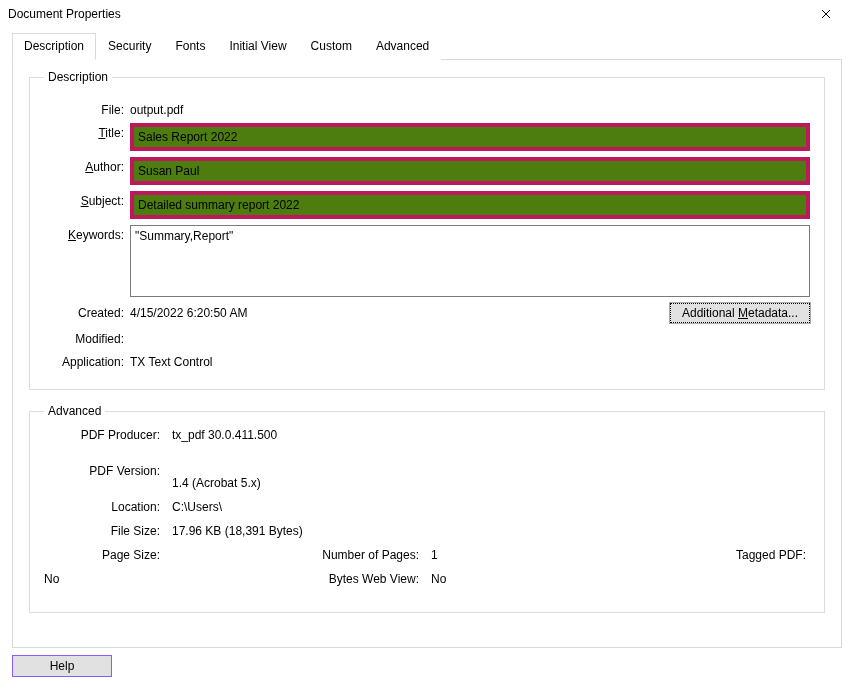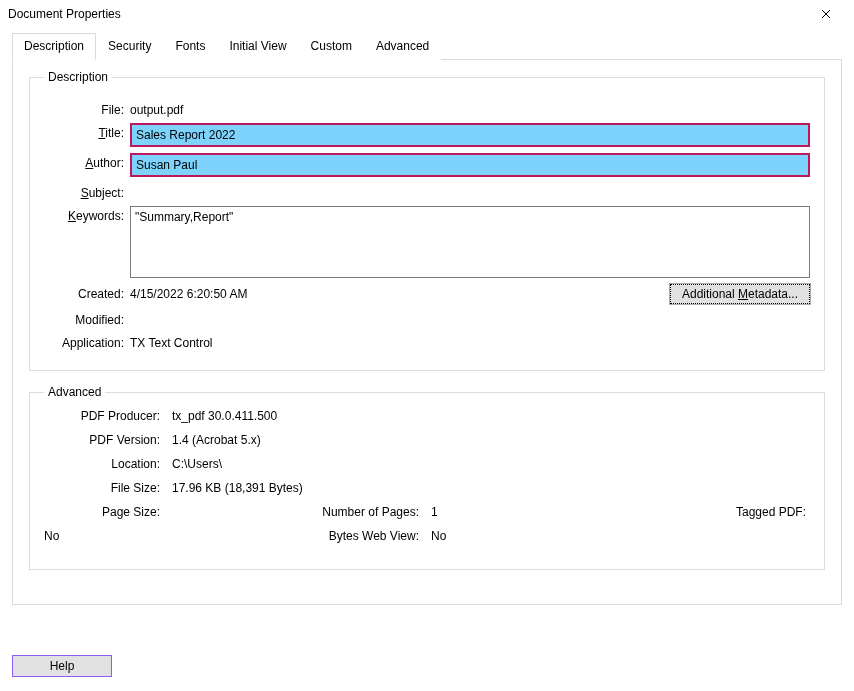--- a/index.html
+++ b/index.html
@@ -81,24 +81,24 @@
   padding-right: 6px;
   padding-top: 3px;
   white-space: nowrap;
 }
 .row .val {
   flex: 1;
   padding-top: 3px;
 }
 .row input.txt {
   flex: 1;
-  border: 2px solid #be185d;
+  border: 4px solid #be185d;
   padding: 3px 4px;
   font: inherit;
-  background: #7dd3fc;
+  background: #4d7c0f;
 }
 .row textarea.txt {
   flex: 1;
   border: 1px solid #7a7a7a;
   padding: 3px 4px;
   font: inherit;
   background: #fff;
   height: 72px;
   resize: none;
 }
@@ -178,20 +178,21 @@
         <input class="txt" type="text" value="Sales Report 2022" style="">
       </div>
 
       <div class="row">
         <div class="lbl"><span class="underline-letter">A</span>uthor:</div>
         <input class="txt" type="text" value="Susan Paul" style="">
       </div>
 
       <div class="row">
         <div class="lbl"><span class="underline-letter">S</span>ubject:</div>
+        <input class="txt" type="text" value="Detailed summary report 2022" style="">
       </div>
 
       <div class="row top-align">
         <div class="lbl"><span class="underline-letter">K</span>eywords:</div>
         <textarea class="txt" style="">"Summary,Report"</textarea>
       </div>
 
       <div class="meta-row">
         <div class="lbl">Created:</div>
         <div class="val">4/15/2022 6:20:50 AM</div>
@@ -212,21 +213,21 @@
     </fieldset>
 
     <fieldset class="group" style="padding-bottom:26px;">
       <legend>Advanced</legend>
 
       <div class="adv-grid">
         <div class="albl">PDF Producer:</div>
         <div style="grid-column: span 3;">tx_pdf 30.0.411.500</div>
 
         <div class="albl">PDF Version:</div>
-        <div style="grid-column: span 3;">1.4 (Acrobat 5.x)</div>
+        <div style="grid-column: span 3; margin-top: 24px;">1.4 (Acrobat 5.x)</div>
 
         <div class="albl">Location:</div>
         <div style="grid-column: span 3;">C:\Users\</div>
 
         <div class="albl">File Size:</div>
         <div style="grid-column: span 3;">17.96 KB (18,391 Bytes)</div>
 
         <div class="albl">Page Size:</div>
         <div class="albl">Number of Pages:</div>
         <div>1</div>

